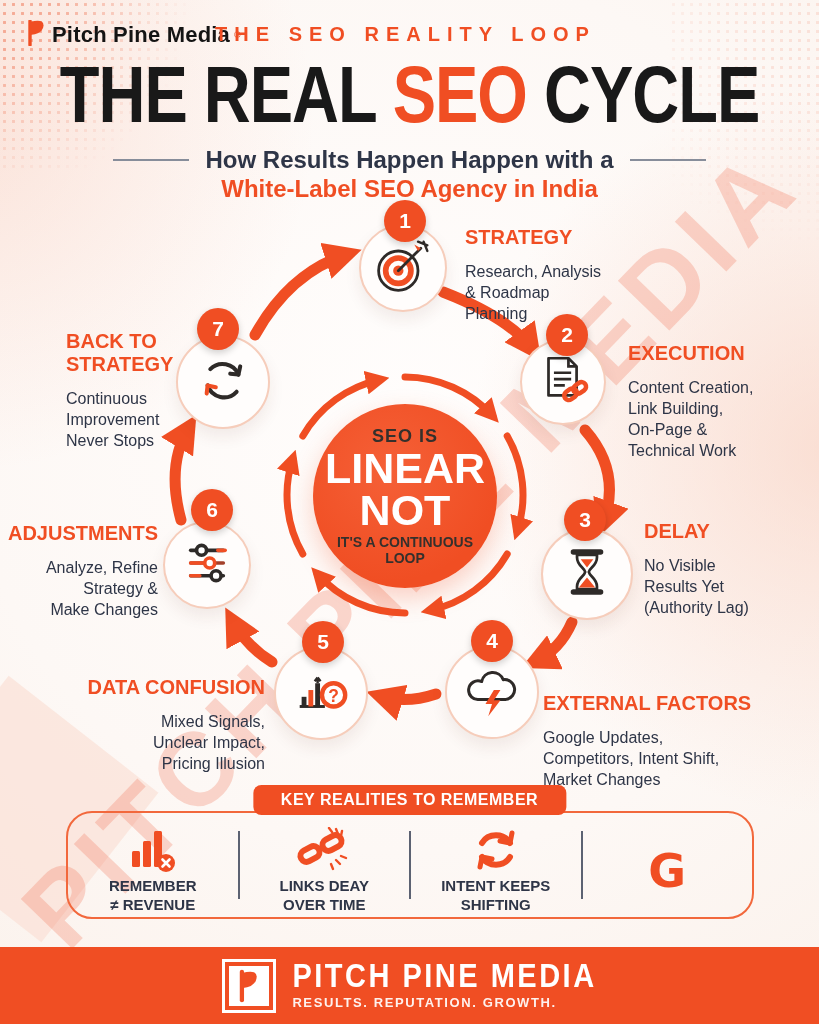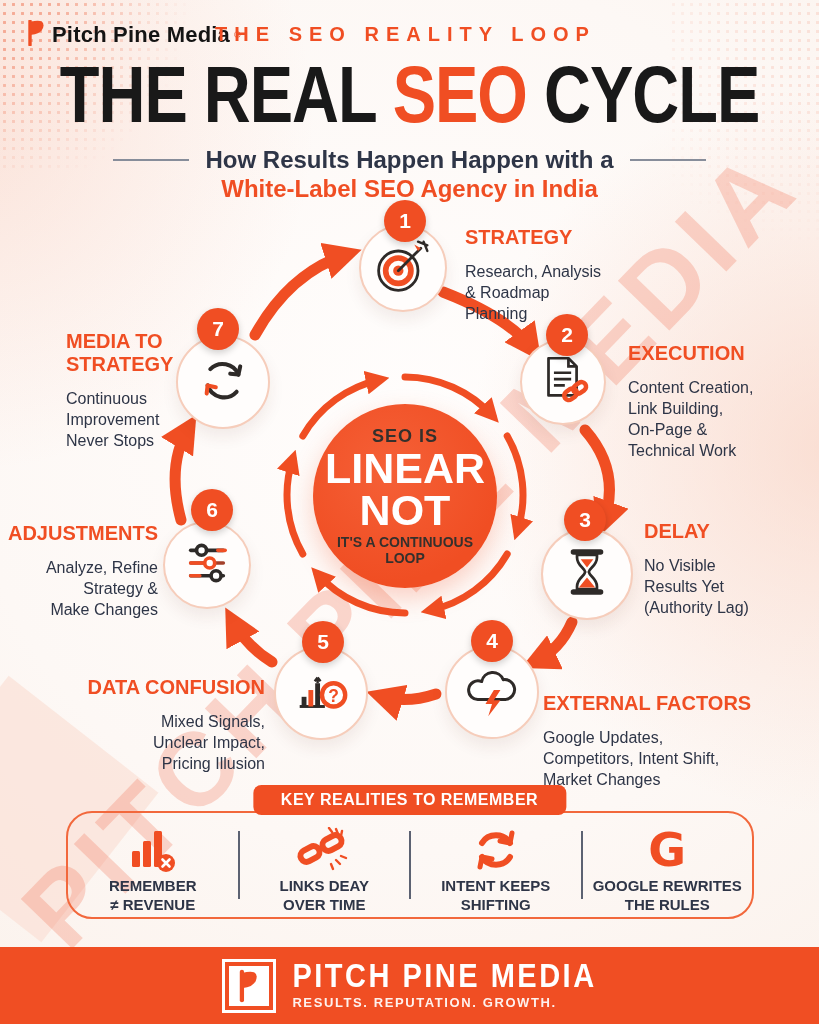--- a/index.html
+++ b/index.html
@@ -299,21 +299,21 @@
     <span>
       <svg width="58" height="58" viewBox="0 0 64 64">
         <path d="M18 20 A19 19 0 0 1 49 26" stroke="#2e2a28" stroke-width="4.5" fill="none" stroke-linecap="round"></path>
         <path d="M49 26 l2 -9 M49 26 l-9 -1" stroke="#2e2a28" stroke-width="4.5" stroke-linecap="round"></path>
         <path d="M47 45 A19 19 0 0 1 15 38" stroke="#2e2a28" stroke-width="4.5" fill="none" stroke-linecap="round"></path>
         <path d="M15 38 l-1 9 M15 38 l9 2" stroke="#f04e23" stroke-width="4.5" stroke-linecap="round"></path>
       </svg>
     </span>
   </div>
   <div class="slabel l7">
-    <div class="stitle">MEDIA TO
+    <div class="stitle">BACK TO
 STRATEGY</div>
     <div class="sdesc">Continuous
 Improvement
 Never Stops</div>
   </div>
 
   <div class="pill">KEY REALITIES TO REMEMBER</div>
   <div class="rbox">
     <div class="ritem">
       <div class="ricon">
@@ -354,22 +354,20 @@
         </svg>
       </div>
       <div class="rlabel">INTENT KEEPS
 SHIFTING</div>
     </div>
     <div class="rdiv"></div>
     <div class="ritem">
       <div class="ricon">
         <div class="g-letter">G</div>
       </div>
-      <div class="rlabel">GOOGLE REWRITES
-THE RULES</div>
     </div>
   </div>
 
   <div class="footer">
     <div class="fmark">
       <div class="fmark-inner">
         <svg width="26" height="34" viewBox="0 0 22 28">
             <path d="M5 2 v24" stroke="#f04e23" stroke-width="3.6" stroke-linecap="round" fill="none"></path>
             <path d="M5 3 Q20 -1 17 9 Q15 15 5 16 Z" fill="#f04e23"></path>
           </svg>

